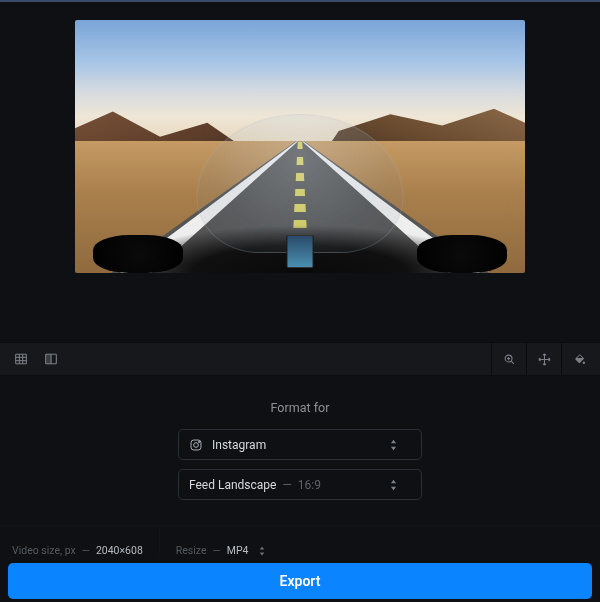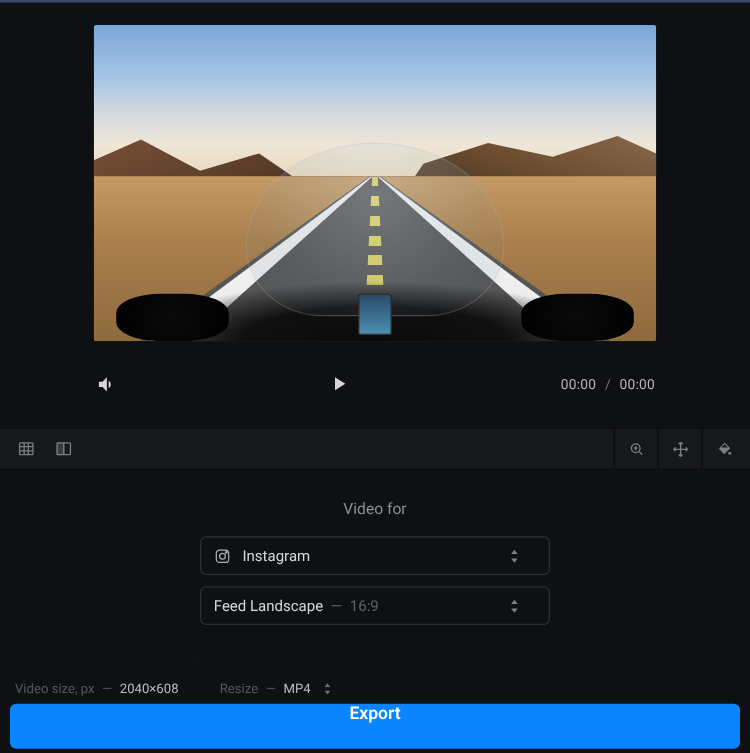--- a/index.html
+++ b/index.html
@@ -51,37 +51,37 @@
 
   .toolbar { height: 34px; background:#16181c; border-top:1px solid #0a0b0d; border-bottom:1px solid #0a0b0d;
              display:flex; align-items:center; padding: 0 6px; }
   .tb-btn { width:30px; height:30px; display:flex; align-items:center; justify-content:center;
             color:#7a7e85; cursor:pointer; border-radius:3px; }
   .tb-spacer { flex:1; }
   .tb-sep { width:1px; height:34px; background:#0a0b0d; margin:0 2px; }
 
   .panel { padding: 24px 0 16px; }
   .panel-title { text-align:center; font-size:12.5px; color:#8c9096; margin-bottom:14px; font-weight:400; }
-  .select-row { width: 280px; margin: 0 auto 9px; height:31px;
+  .select-row { width: 244px; margin: 0 auto 9px; height:31px;
                 border:1px solid #2c3036; border-radius:5px;
                 display:flex; align-items:center; padding:0 20px 0 10px; cursor:pointer; font-size:12px; }
   .select-row .lead-icon { width:15px; height:15px; color:#abb0b8; margin-right:8px; display:flex; align-items:center; }
   .select-row .label { color:#d5d8de; }
   .select-row .suffix { color:#5d616a; margin-left:6px; }
   .select-row .spacer { flex:1; }
   .select-row .stepper { width:12px; color:#7c8088; }
 
   .meta-bar { height:32px; border-top:1px solid #111317; display:flex; align-items:flex-end;
               padding: 0 12px; font-size:10.5px; color:#55595f; gap:6px; }
   .meta-bar .val { color:#b8bcc2; }
   .meta-bar .divider { width:1px; height:32px; background:#111317; margin:0 10px; }
   .meta-bar .mini-stepper { width:10px; color:#6a6e75; margin-left:4px; cursor:pointer; }
 
   .export-btn { margin: 6px 8px 8px; height:36px; background:#0a84ff; border-radius:5px;
-                display:flex; align-items:flex-start; justify-content:center; color:#fff;
+                display:flex; align-items:center; justify-content:center; color:#fff;
                 font-size:14px; font-weight:600; cursor:pointer; }
 
   svg { display:block; }
 </style>
 </head>
 <body>
 
 <div class="topbar"></div>
 
 <div class="preview-area">
@@ -93,37 +93,20 @@
     <div class="road"></div>
     <div class="lane-l"></div>
     <div class="lane-r"></div>
     <div class="bike"></div>
     <div class="windshield"></div>
     <div class="handle l"></div>
     <div class="handle r"></div>
     <div class="phone"></div>
   </div>
 
-  <div class="controls">
-    <div class="ctrl-icon">
-      <svg viewBox="0 0 24 24" width="17" height="17" fill="currentColor">
-          <path d="M3 9v6h4l5 5V4L7 9H3zm13.5 3a4.5 4.5 0 0 0-2.5-4v8a4.5 4.5 0 0 0 2.5-4z"></path>
-        </svg>
-    </div>
-    <div class="ctrl-icon play">
-      <svg viewBox="0 0 24 24" width="20" height="20" fill="currentColor">
-          <path d="M8 5v14l11-7z"></path>
-        </svg>
-    </div>
-    <div class="time">
-      <span>00:00</span>
-      <span class="sep">/</span>
-      <span>00:00</span>
-    </div>
-  </div>
 </div>
 
 <div class="toolbar">
   <div class="tb-btn">
     <svg viewBox="0 0 24 24" width="16" height="16" fill="none" stroke="currentColor" stroke-width="1.6">
         <rect x="4" y="5" width="16" height="14" rx="1"></rect>
         <line x1="4" y1="9.5" x2="20" y2="9.5"></line>
         <line x1="4" y1="14.5" x2="20" y2="14.5"></line>
         <line x1="9.5" y1="5" x2="9.5" y2="19"></line>
         <line x1="14.5" y1="5" x2="14.5" y2="19"></line>
@@ -155,21 +138,21 @@
   <div class="tb-sep"></div>
   <div class="tb-btn">
     <svg viewBox="0 0 24 24" width="15" height="15" fill="currentColor">
         <path d="M12.5 3.5l-7 7a1 1 0 0 0 0 1.4l5.6 5.6a1 1 0 0 0 1.4 0l7-7L12.5 3.5zM6.8 11l5.7-5.7 4.2 4.2H6.8z"></path>
         <circle cx="19" cy="17" r="2"></circle>
       </svg>
   </div>
 </div>
 
 <div class="panel">
-  <div class="panel-title">Video for</div>
+  <div class="panel-title">Format for</div>
 
   <div class="select-row">
     <span class="lead-icon">
       <svg viewBox="0 0 24 24" width="14" height="14" fill="none" stroke="currentColor" stroke-width="1.7">
           <rect x="3.5" y="3.5" width="17" height="17" rx="4.5"></rect>
           <circle cx="12" cy="12" r="4"></circle>
           <circle cx="17.2" cy="6.8" r="1" fill="currentColor"></circle>
         </svg>
     </span>
     <span class="label">Instagram</span>

